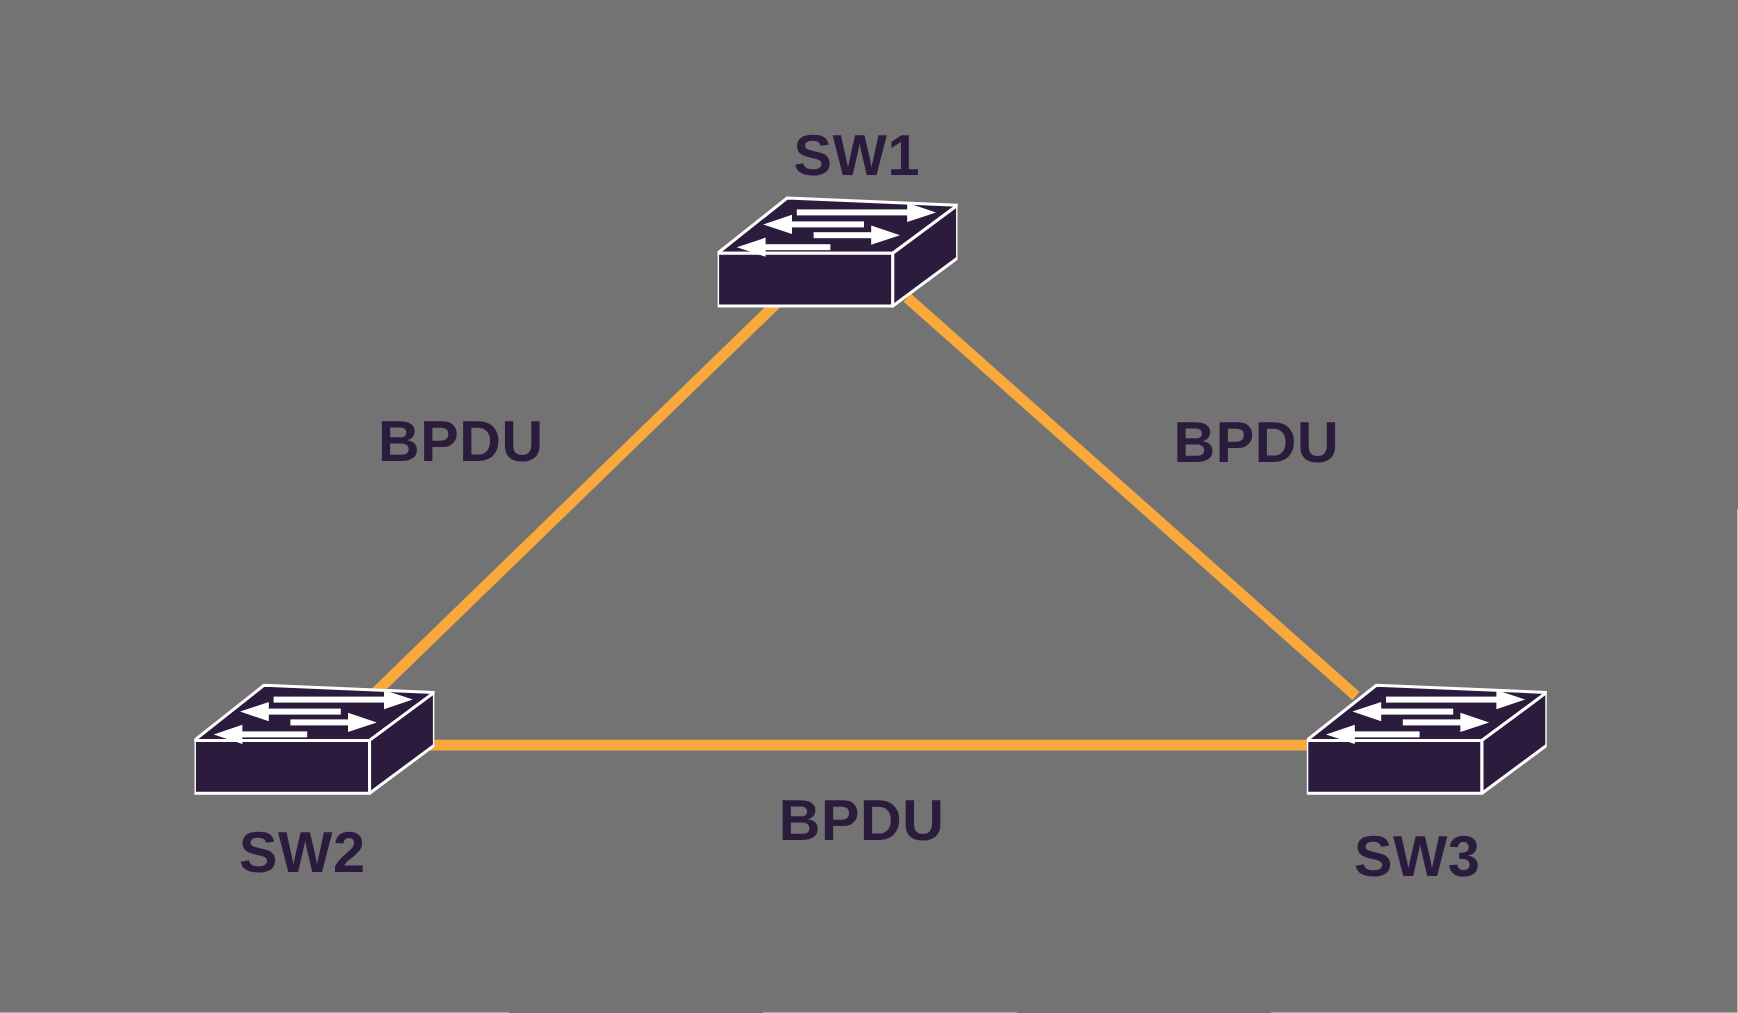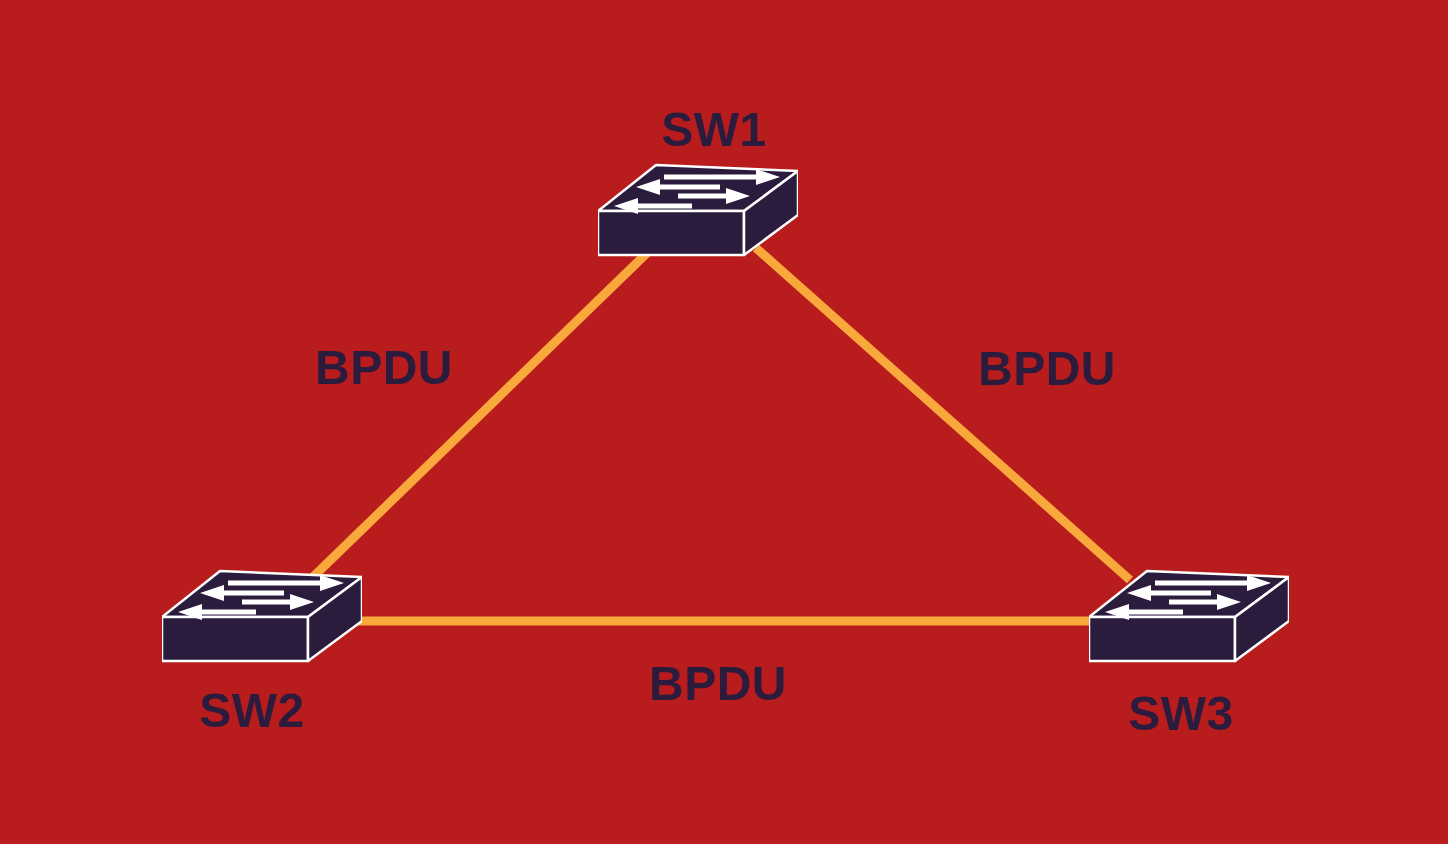--- a/index.html
+++ b/index.html
@@ -4,21 +4,21 @@
 <style>
   html, body {
     margin: 0;
     padding: 0;
     background: #ffffff;
   }
   .stage {
     position: relative;
     width: 1448px;
     height: 844px;
-    background: #b91c1c;
+    background: #737373;
     overflow: hidden;
   }
   .stage svg.canvas {
     position: absolute;
     inset: 0;
     display: block;
   }
   text.node-label, text.link-label {
     font-family: "Liberation Sans", sans-serif;
     font-weight: 700;

